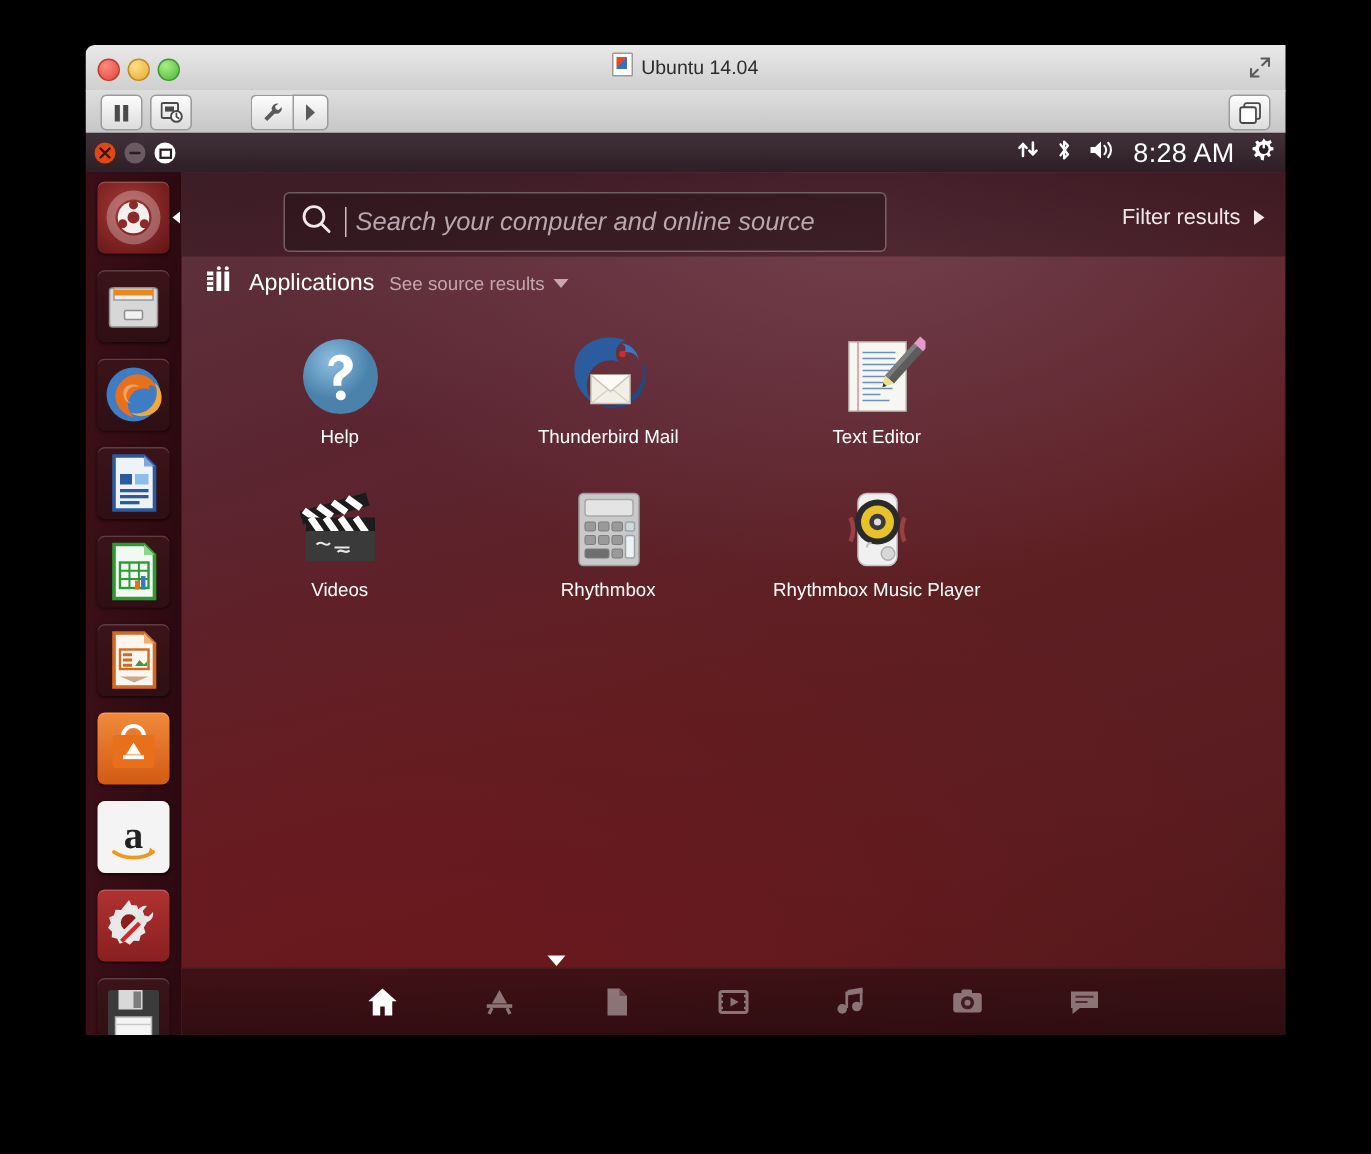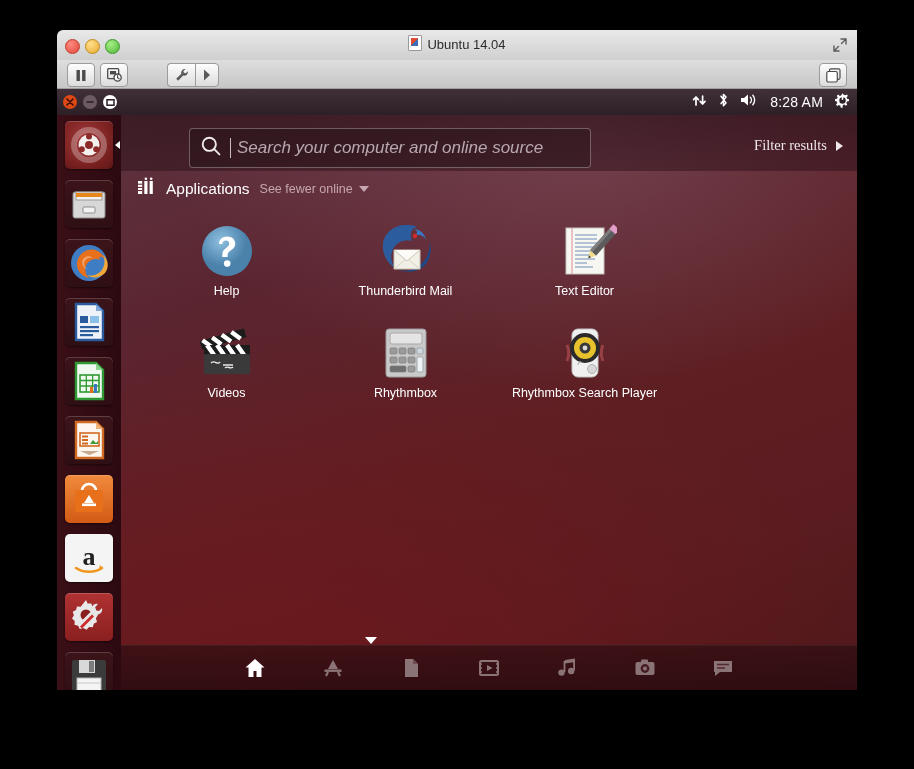--- a/index.html
+++ b/index.html
@@ -63,21 +63,21 @@
     position:absolute;left:0;top:0;width:800px;height:26px;
     background:linear-gradient(#413039,#2d1f26);
   }
   .ubtn{position:absolute;top:6px;width:14px;height:14px;border-radius:50%;
         display:flex;align-items:center;justify-content:center;}
   #ub-close{left:6px;background:#dd4814;}
   #ub-min{left:26px;background:#6b5a61;}
   #ub-max{left:46px;background:#ffffff;}
   .ubtn svg{display:block;}
   #panel-right{position:absolute;right:6px;top:0;height:26px;display:flex;align-items:center;gap:11px;}
-  #clock{color:#fdfdfd;font-size:14px;letter-spacing:.2px;}
+  #clock{color:#fdfdfd;font-size:18px;letter-spacing:.2px;}
 
   
   #launcher{
     position:absolute;left:0;top:26px;width:64px;height:575px;
     background:linear-gradient(90deg,rgba(60,16,22,.93),rgba(44,10,16,.93));
     border-right:1px solid rgba(0,0,0,.35);
     overflow:hidden;
   }
   .l-item{position:relative;width:64px;height:59px;display:flex;align-items:center;justify-content:center;}
   .l-tile{width:48px;height:48px;border-radius:5px;position:relative;overflow:hidden;
@@ -104,21 +104,21 @@
     background:rgba(0,0,0,.22);display:flex;align-items:center;
   }
   #search-icon{margin-left:10px;flex:0 0 auto;}
   #search-caret{width:1px;height:20px;background:#cbbfc4;margin-left:8px;flex:0 0 auto;}
   #search-input{
     flex:1;margin-left:6px;color:#b9a7af;font-size:17px;font-style:italic;
     white-space:nowrap;overflow:hidden;
   }
   #filter-results{
     position:absolute;right:14px;top:22px;display:flex;align-items:center;gap:9px;
-    color:#efe7ea;font-size:14.5px;font-family:Liberation Serif, serif;
+    color:#efe7ea;font-size:14.5px;
   }
   #filter-caret{width:0;height:0;border-top:5px solid transparent;border-bottom:5px solid transparent;border-left:7px solid #efe7ea;}
 
   
   #cat-row{position:absolute;left:16px;top:62px;display:flex;align-items:center;gap:10px;}
   #cat-title{color:#fff;font-size:15.5px;}
   #cat-toggle{color:#c6a7b0;font-size:12.5px;display:flex;align-items:center;gap:6px;}
   #cat-toggle-caret{width:0;height:0;border-left:5px solid transparent;border-right:5px solid transparent;border-top:6px solid #c6a7b0;}
 
   
@@ -402,21 +402,21 @@
             <rect x="1" y="4" width="4.2" height="13" fill="#fff"></rect>
             <rect x="7.3" y="4" width="3.2" height="13" fill="#fff"></rect>
             <rect x="12.6" y="4" width="3.2" height="13" fill="#fff"></rect>
             <circle cx="8.9" cy="1.8" r="1.3" fill="#fff"></circle>
             <circle cx="14.2" cy="1.8" r="1.3" fill="#fff"></circle>
             <path d="M1 7.2h4.2M1 10.4h4.2M1 13.6h4.2" stroke="#5a1c20" stroke-width="1"></path>
           </svg>
         </span>
         <span id="cat-title">Applications</span>
         <span id="cat-toggle">
-          <span>See fewer online</span>
+          <span>See source results</span>
           <span id="cat-toggle-caret"></span>
         </span>
       </div>
 
       <div id="grid">
 
         <div class="cell">
           <div class="cell-icon">
             <svg width="64" height="64" viewBox="0 0 64 64">
               <defs>
@@ -512,21 +512,21 @@
               <path d="M14 24a20 20 0 0 1 0 16M50 24a20 20 0 0 0 0 16" stroke="rgba(255,120,120,.35)" stroke-width="3" fill="none"></path>
               <rect x="19" y="8" width="26" height="48" rx="6" fill="#f0f0f0" stroke="#c4c4c4"></rect>
               <circle cx="32" cy="27" r="15" fill="#2a2a2a"></circle>
               <circle cx="32" cy="27" r="11" fill="#e8c22c"></circle>
               <circle cx="32" cy="27" r="5.5" fill="#3a3a3a"></circle>
               <circle cx="32" cy="27" r="2.4" fill="#dcdcdc"></circle>
               <circle cx="39" cy="48" r="4.5" fill="#d7d7d7" stroke="#b0b0b0"></circle>
               <path d="M25 44c0-2 1-3 3-3" stroke="#c0c0c0" stroke-width="1.4" fill="none"></path>
             </svg>
           </div>
-          <div class="cell-label">Rhythmbox Search Player</div>
+          <div class="cell-label">Rhythmbox Music Player</div>
         </div>
       </div>
 
       <div id="lens-caret"></div>
 
       <div id="lensbar">
         <span class="lens active">
           <svg width="24" height="24" viewBox="0 0 24 24">
             <path d="M12 3L2.5 11.5h3V21h5v-6h3v6h5v-9.5h3z" fill="#fff"></path>
           </svg>

